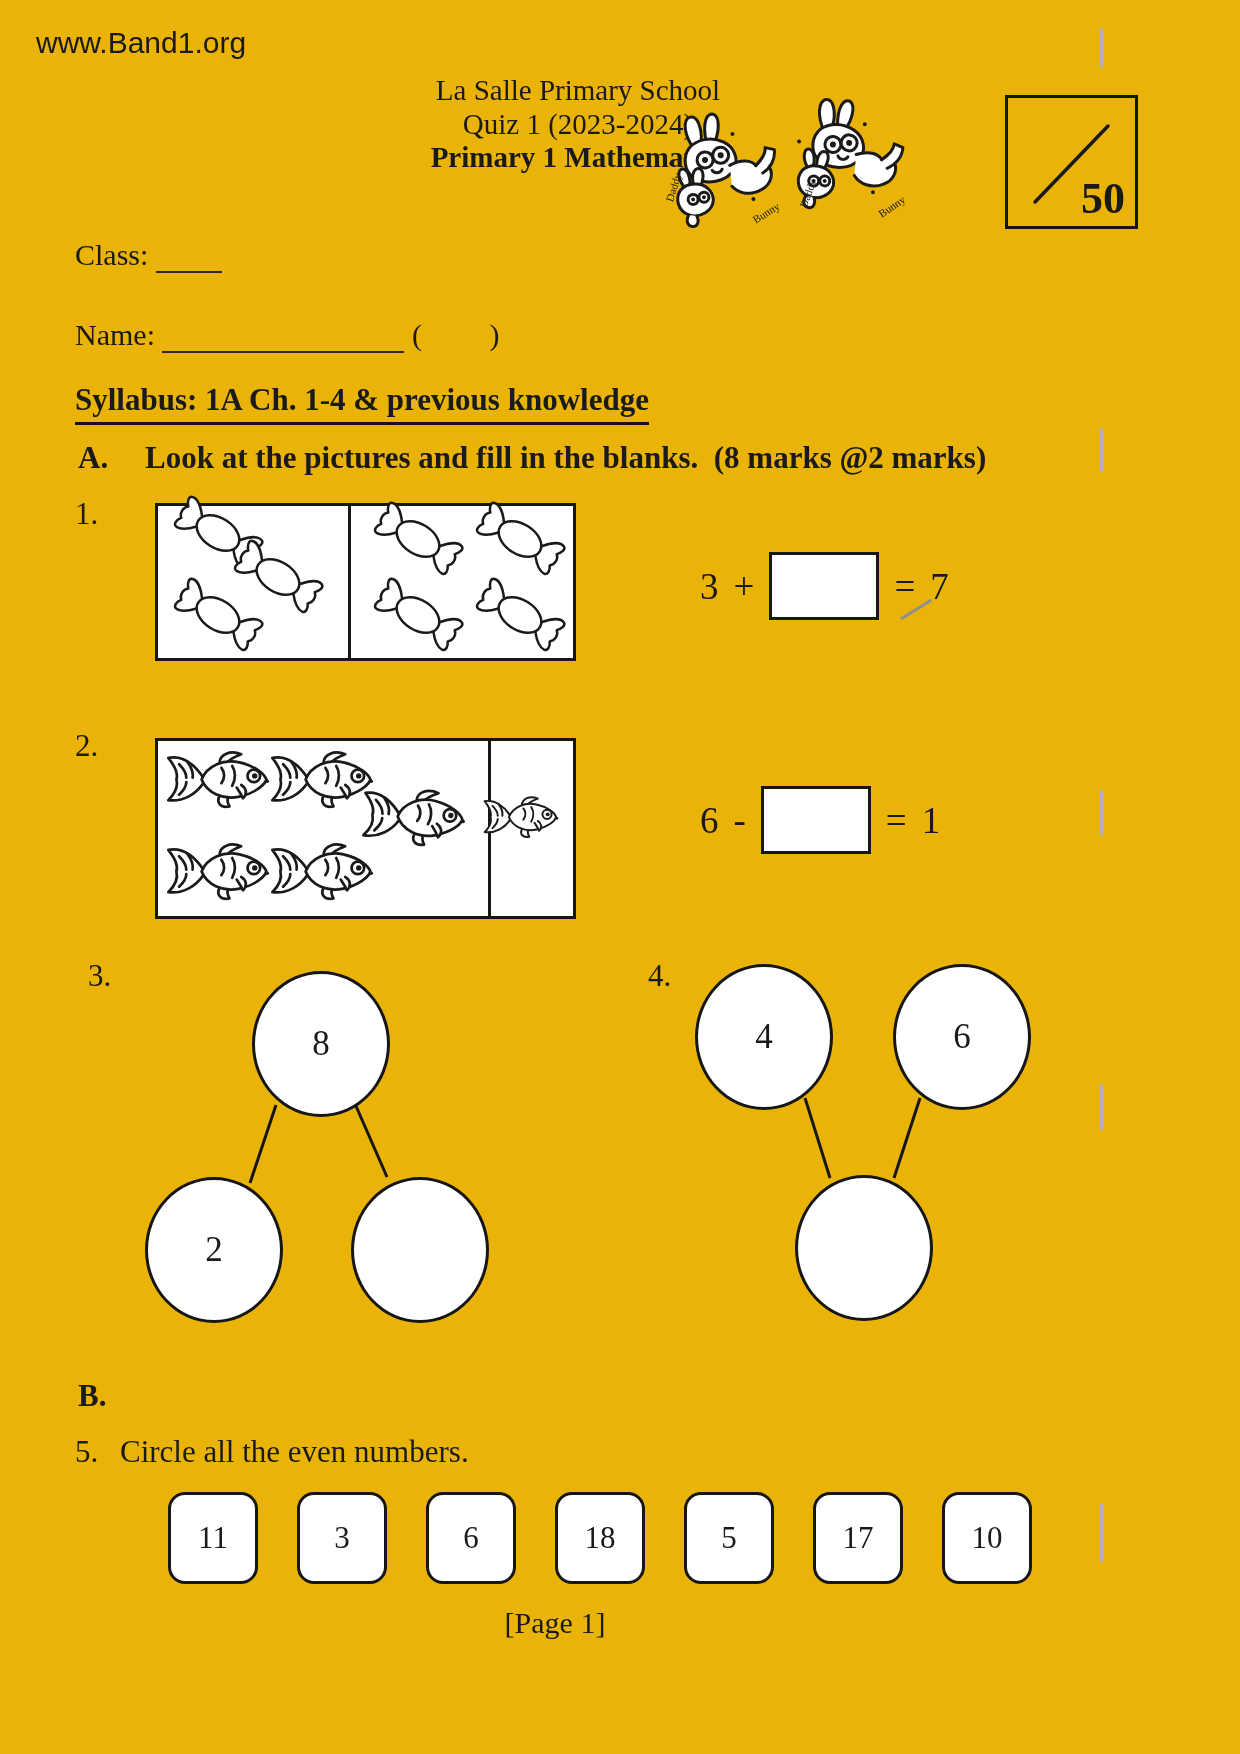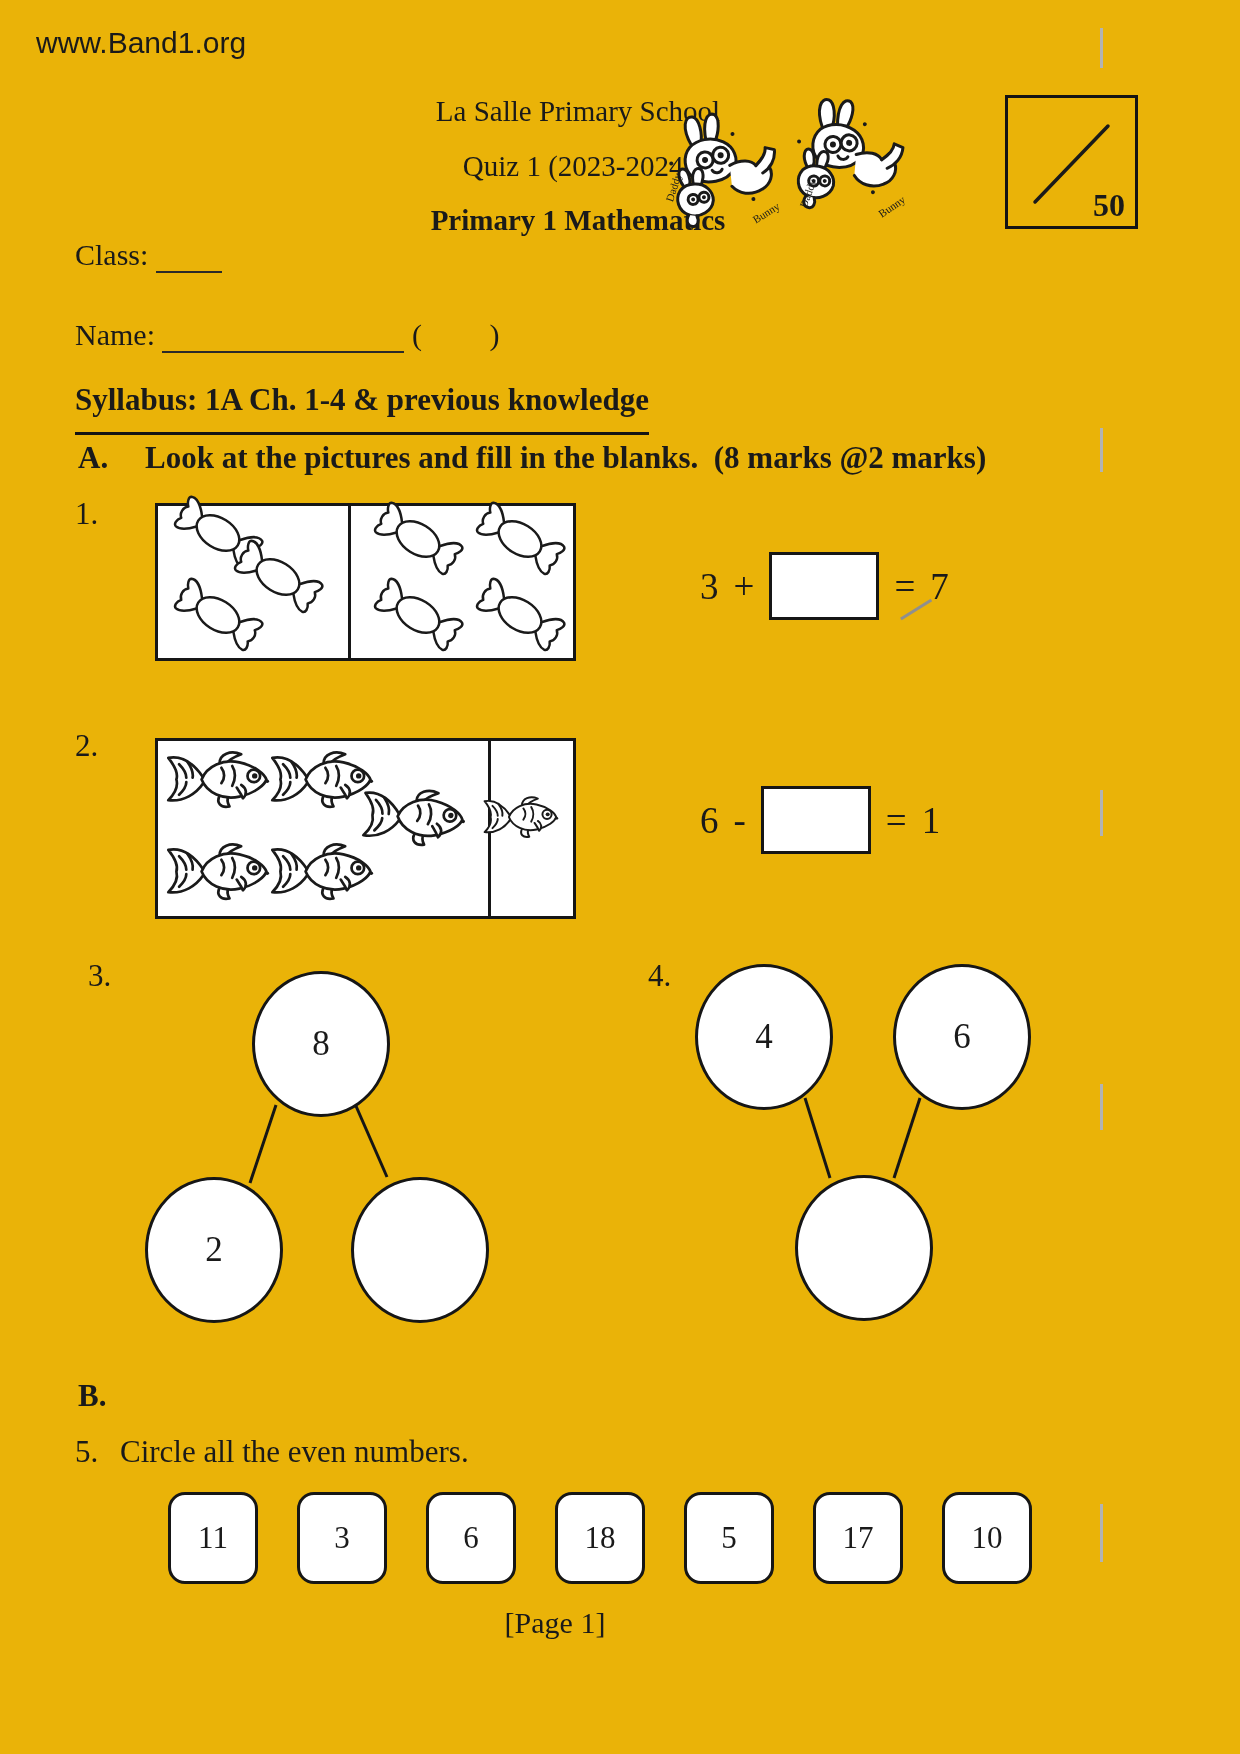--- a/index.html
+++ b/index.html
@@ -4,21 +4,21 @@
 <style>
   html,body{margin:0;padding:0;background:#ffffff;}
   #page{position:relative;width:1240px;height:1754px;background:#eab308;overflow:hidden;
         font-family:"Liberation Serif", serif;color:#1a1a1a;}
   .abs{position:absolute;}
   .sans{font-family:"Liberation Sans", sans-serif;}
   .bold{font-weight:bold;}
   .pre{white-space:pre;}
   .t30{font-size:30px;line-height:1.15;}
   .t31{font-size:31px;line-height:1.15;}
-  .t28{font-size:29px;line-height:1.16;margin-top:21px;}
+  .t28{font-size:29px;line-height:1.16;}
   .blank{display:inline-block;border-bottom:2.5px solid #2a2a2a;height:30px;vertical-align:bottom;}
   .picbox{border:3px solid #161616;background:#fff;}
   .vdiv{position:absolute;top:0;bottom:0;width:2.5px;background:#161616;}
   .eqrow{display:flex;align-items:center;gap:15px;font-size:37px;}
   .eqbox{width:104px;height:62px;border:3px solid #161616;background:#fff;}
   .circle{position:absolute;width:132px;height:140px;border:3px solid #161616;border-radius:50%;
           display:flex;align-items:center;justify-content:center;font-size:35px;background:#fff;}
   .bondsvg{position:absolute;left:0;top:0;}
   .tiles{display:flex;gap:39px;}
   .tile{width:84px;height:86px;border:3px solid #161616;border-radius:17px;
@@ -100,35 +100,35 @@
       <text x="92" y="126" font-size="11" transform="rotate(-32 96,124)" fill="#1a1a1a">Bunny</text>
       <text x="140" y="110" font-size="11" transform="rotate(-70 144,108)" fill="#1a1a1a">Daddy</text>
       <text x="218" y="120" font-size="11" transform="rotate(-34 222,118)" fill="#1a1a1a">Bunny</text>
     </svg>
   </div>
 
   <div class="abs" style="left:1005px;top:95px;width:127px;height:128px;border:3px solid #141414;">
     <svg class="abs" style="left:0;top:0;" width="127" height="128" viewBox="0 0 127 128">
       <line x1="27" y1="104" x2="100" y2="28" stroke="#1a1a1a" stroke-width="3.5" stroke-linecap="round"></line>
     </svg>
-    <div class="abs bold" style="right:10px;bottom:2px;font-size:32px;">50</div>
+    <div class="abs bold" style="right:10px;bottom:2px;font-size:44px;">50</div>
   </div>
 
   <div class="abs t30" style="left:75px;top:238px;">
     <span>Class:</span>
     <span class="blank" style="width:66px;"></span>
   </div>
 
   <div class="abs t30" style="left:75px;top:318px;">
     <span>Name:</span>
     <span class="blank" style="width:242px;"></span>
     <span class="pre">(         )</span>
   </div>
 
-  <div class="abs t31 bold" style="left:75px;top:382px;border-bottom:3.5px solid #141414;padding-bottom:14px;">Syllabus: 1A Ch. 1-4 &amp; previous knowledge</div>
+  <div class="abs t31 bold" style="left:75px;top:382px;border-bottom:3.5px solid #141414;padding-bottom:4px;">Syllabus: 1A Ch. 1-4 &amp; previous knowledge</div>
 
   <div class="abs t31 bold" style="left:78px;top:440px;">A.</div>
   <div class="abs t31 bold pre" style="left:145px;top:440px;">Look at the pictures and fill in the blanks.  (8 marks @2 marks)</div>
 
   <div class="abs t31" style="left:75px;top:496px;">1.</div>
   <div class="abs picbox" style="left:155px;top:503px;width:415px;height:152px;">
     <div class="vdiv" style="left:190px;"></div>
     <svg class="abs" style="left:10px;top:0px;transform:rotate(32deg);" width="100" height="54" viewBox="0 0 120 64">
         <use href="#candy"></use>
       </svg>

